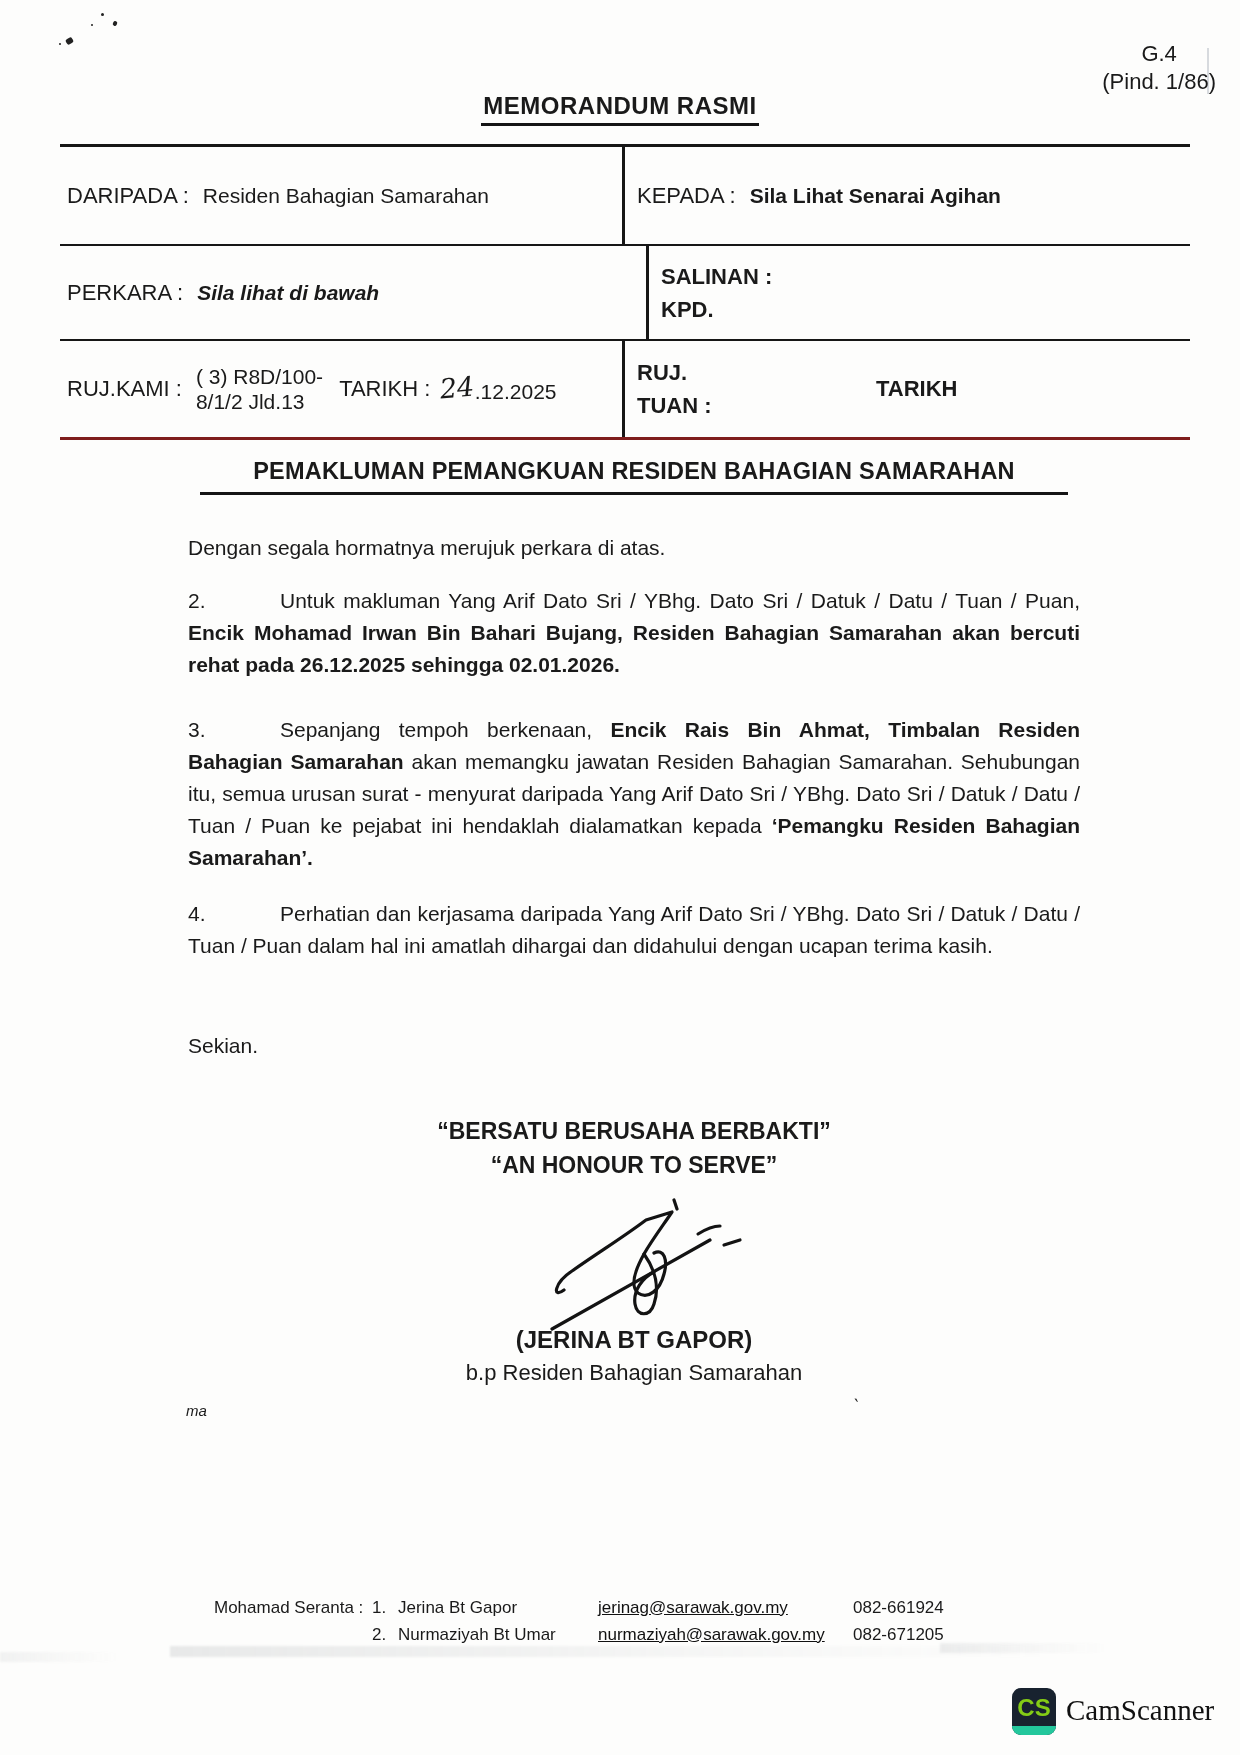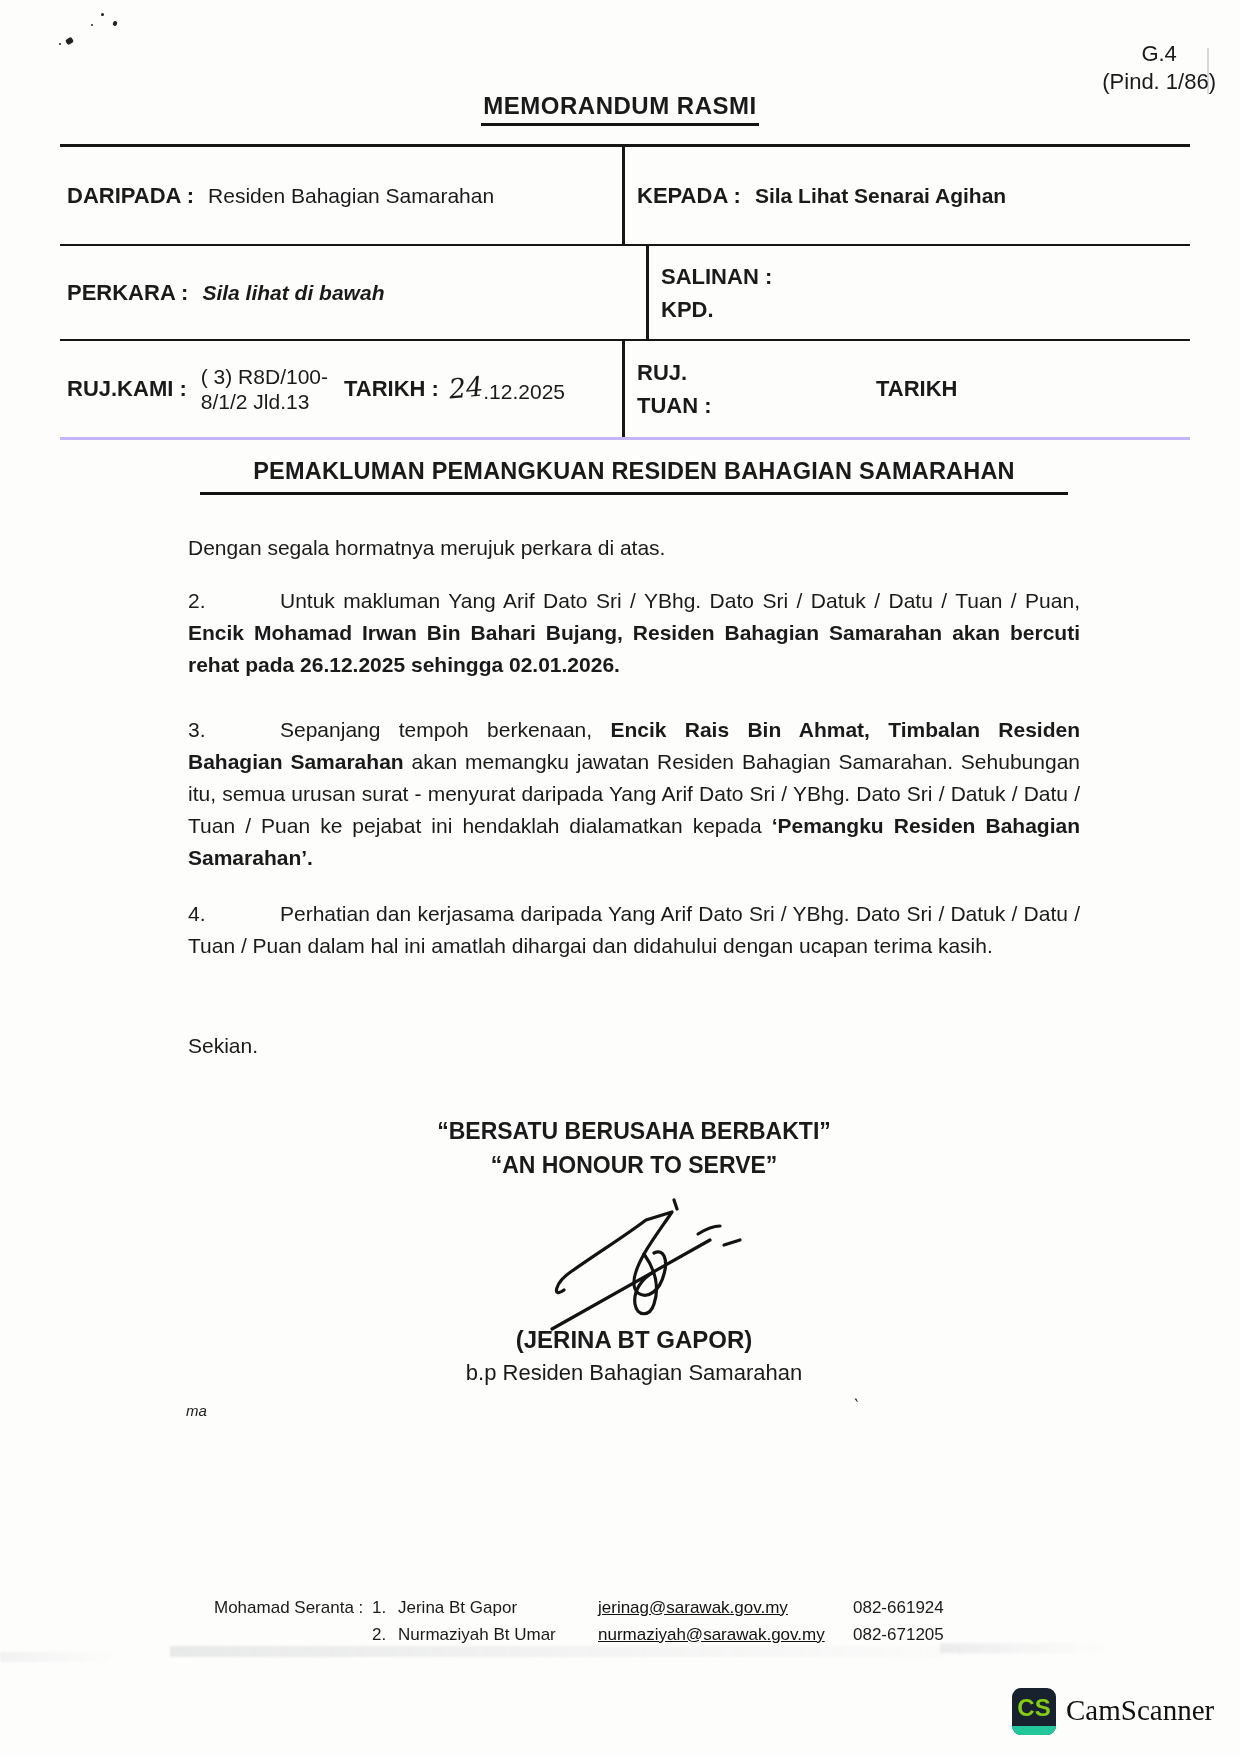--- a/index.html
+++ b/index.html
@@ -16,25 +16,25 @@
   .form-code{top:40px;right:56px;text-align:center;font-size:22px;line-height:28px;}
 
   
   .title-wrap{top:92px;left:0;width:1278px;text-align:center;}
   .doc-title{display:inline-block;font-weight:bold;font-size:24px;letter-spacing:.5px;
     border-bottom:3px solid #151515;padding:0 2px 3px 2px;}
 
   
   .memo-table{top:144px;left:60px;width:1130px;border-top:3px solid #161616;font-size:21px;}
   .trow{display:grid;grid-template-columns:562px 568px;border-bottom:2px solid #161616;}
-  .trow.last{border-bottom:3px solid #c4b5fd;}
+  .trow.last{border-bottom:3px solid #7f1d1d;}
   .tcell{display:flex;align-items:center;padding:6px 8px 6px 7px;box-sizing:border-box;}
   .tcell.c2{border-left:3px solid #161616;padding-left:12px;}
   .r1{height:97px;}.r2{height:93px;gap:24px;}.r3{height:96px;}
-  .lbl{font-weight:bold;font-size:22px;white-space:nowrap;}
+  .lbl{font-weight:normal;font-size:22px;white-space:nowrap;}
   .val{margin-left:14px;white-space:nowrap;}
   .stack span{display:block;line-height:33px;font-weight:bold;font-size:22px;}
   .ref-block span{display:block;line-height:25px;font-size:21px;}
   .hand-day{font-family:"DejaVu Serif",serif;font-style:italic;font-size:27px;
     display:inline-block;transform:rotate(-5deg) translateY(-2px);}
   .tarikh-right{font-weight:bold;font-size:22px;margin:0 auto;padding-right:60px;}
 
   
   .subject-wrap{top:458px;left:200px;width:868px;text-align:center;
     border-bottom:3px solid #151515;padding-bottom:7px;}

